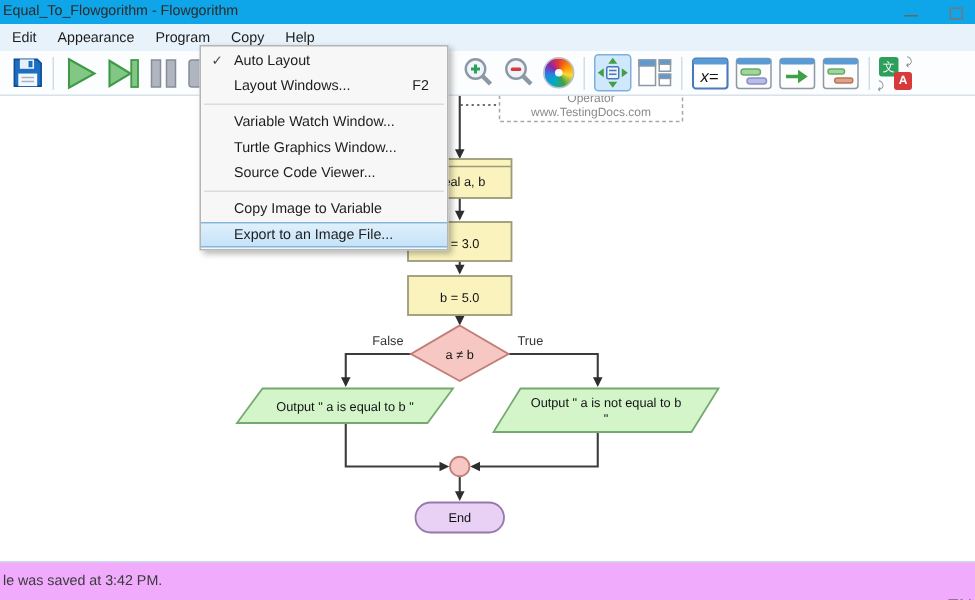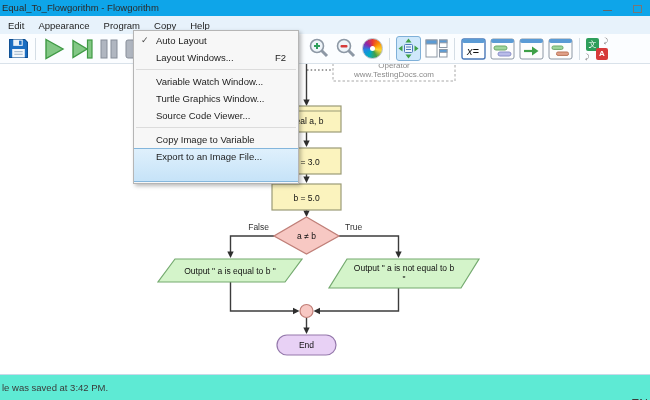--- a/index.html
+++ b/index.html
@@ -5,21 +5,21 @@
   * { margin:0; padding:0; box-sizing:border-box; }
   html,body { width:650px; height:400px; overflow:hidden; }
   body { font-family:"Liberation Sans", sans-serif; background:#fff; position:relative; }
   #app { position:absolute; inset:0; width:650px; height:400px; background:#fff; }
 
   
   #flow-canvas { position:absolute; left:0; top:0; z-index:1; }
   .titlebar  { position:absolute; left:0; top:0; width:650px; height:16px; background:#0ea5e9; z-index:5; }
   .menubar   { position:absolute; left:0; top:16px; width:650px; height:18px; background:#e7f2fb; z-index:5; display:flex; align-items:center; padding-left:1px; }
   .toolbar   { position:absolute; left:0; top:34px; width:650px; height:30px; background:#fbfdff; border-bottom:1px solid #d9e2ea; z-index:5; display:flex; align-items:center; padding-left:6px; }
-  .statusbar { position:absolute; left:0; top:374px; width:650px; height:26px; background:#5eead4; border-top:1px solid #c9d9e8; z-index:5; }
+  .statusbar { position:absolute; left:0; top:374px; width:650px; height:26px; background:#f0abfc; border-top:1px solid #c9d9e8; z-index:5; }
 
   
   .title-text { position:absolute; left:2px; top:2px; font-size:9.5px; color:#2b2b2b; white-space:nowrap; }
   .win-btn { position:absolute; top:4px; width:16px; height:11px; }
   .win-min  { left:600px; }
   .win-min i { display:block; width:9px; height:1px; background:#666; margin-top:6px; margin-left:3px; }
   .win-max  { left:630px; }
   .win-max i { display:block; width:9px; height:8px; border:1px solid #777; margin-top:1px; margin-left:3px; }
 
   
@@ -38,21 +38,21 @@
   .tr-zh { position:absolute; left:0; top:0; width:13px; height:13px; background:#2e9e5b; border-radius:2px; color:#fff; font-size:8px; text-align:center; line-height:13px; }
   .tr-la { position:absolute; right:0; bottom:0; width:12px; height:12px; background:#d63a3a; border-radius:2px; color:#fff; font-size:8px; font-weight:bold; text-align:center; line-height:12px; }
   .tr-arr1 { position:absolute; right:0; top:-1px; font-size:7px; color:#777; }
   .tr-arr2 { position:absolute; left:-1px; bottom:-1px; font-size:7px; color:#777; }
 
   
   .dropdown { position:absolute; left:133px; top:30px; width:166px; background:#f7f7f7;
       border:1px solid #b5b5b5; box-shadow:2px 2px 4px rgba(0,0,0,.28); z-index:10; padding:1px 0; }
   .dd-row { position:relative; height:17px; line-height:17px; font-size:9.5px; color:#1d1d1d;
       padding-left:22px; white-space:nowrap; }
-  .dd-row.hl { background:linear-gradient(#dff0fc,#c6e3f8); border-top:1px solid #84b6dc; border-bottom:1px solid #84b6dc; height:34px; line-height:15px; }
+  .dd-row.hl { background:linear-gradient(#dff0fc,#c6e3f8); border-top:1px solid #84b6dc; border-bottom:1px solid #84b6dc; height:17px; line-height:15px; }
   .dd-check { position:absolute; left:7px; top:0; font-size:9px; color:#4a4a4a; }
   .dd-shortcut { position:absolute; right:12px; top:0; font-size:9.5px; color:#1d1d1d; }
   .dd-sep { height:1px; background:#dcdcdc; margin:3px 2px; }
 
   
   .status-text { position:absolute; left:2px; top:7px; font-size:9.5px; color:#3a3a3a; white-space:nowrap; }
   .status-lang { position:absolute; right:2px; top:22px; font-size:12px; color:#3a3a3a; }
 
   
   text { font-family:"Liberation Sans", sans-serif; fill:#111; }

